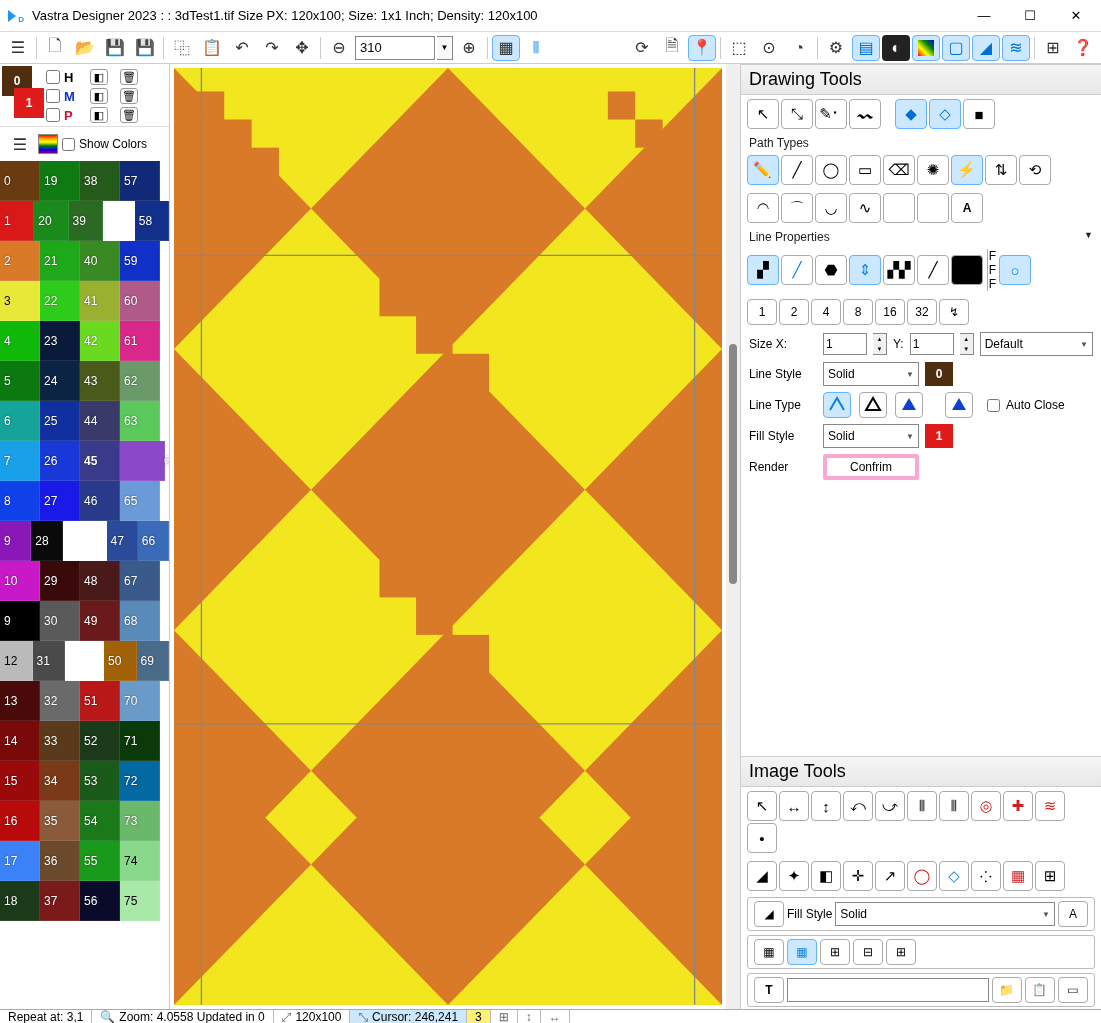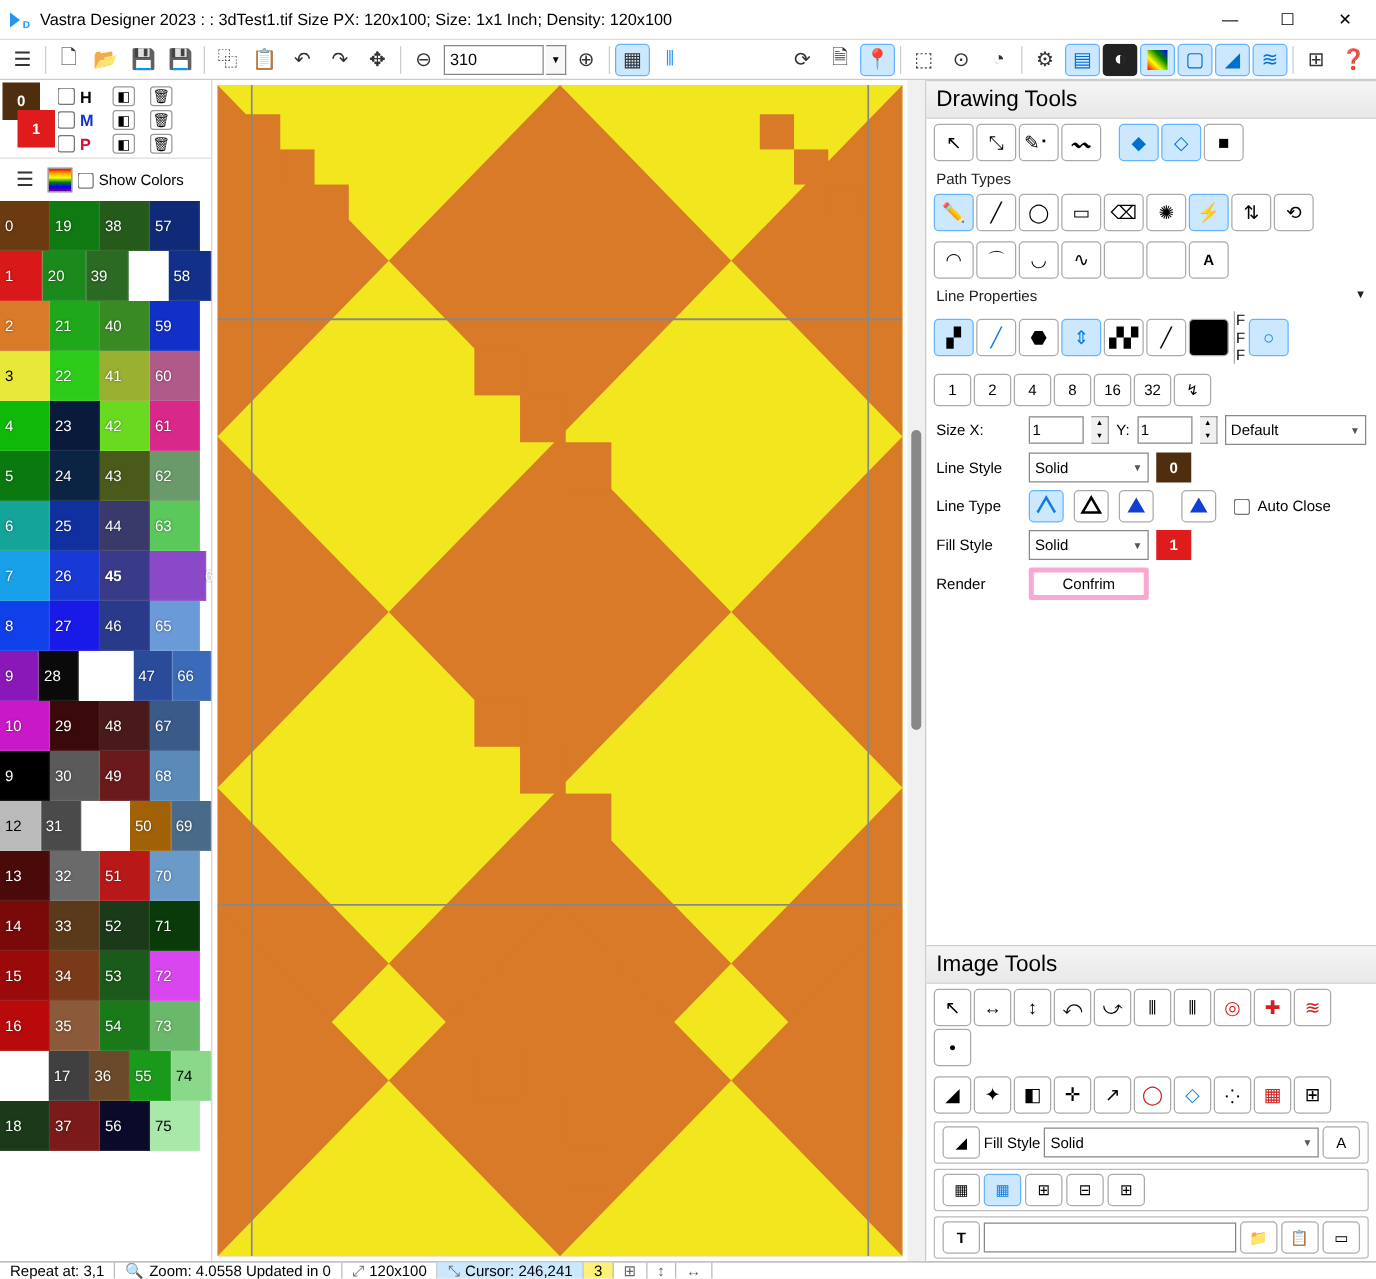--- a/index.html
+++ b/index.html
@@ -262,30 +262,30 @@
         <div class="pal-row">
           <div class="pal-cell" style="background: rgb(122, 10, 10);">14</div>
           <div class="pal-cell" style="background: rgb(90, 58, 26);">33</div>
           <div class="pal-cell" style="background: rgb(26, 58, 26);">52</div>
           <div class="pal-cell" style="background: rgb(10, 58, 10);">71</div>
         </div>
         <div class="pal-row">
           <div class="pal-cell" style="background: rgb(154, 10, 10);">15</div>
           <div class="pal-cell" style="background: rgb(122, 58, 26);">34</div>
           <div class="pal-cell" style="background: rgb(26, 90, 26);">53</div>
-          <div class="pal-cell" style="background: #d946ef;">72</div>
+          <div class="pal-cell" style="background: #0369a1;">72</div>
         </div>
         <div class="pal-row">
           <div class="pal-cell" style="background: rgb(184, 10, 10);">16</div>
           <div class="pal-cell" style="background: rgb(138, 90, 58);">35</div>
           <div class="pal-cell" style="background: rgb(26, 122, 26);">54</div>
           <div class="pal-cell" style="background: rgb(106, 184, 106);">73</div>
         </div>
         <div class="pal-row">
-          <div class="pal-cell" style="background: #404040; margin-left: 39px;">17</div>
+          <div class="pal-cell" style="background: #3b82f6;">17</div>
           <div class="pal-cell" style="background: rgb(106, 74, 42);">36</div>
           <div class="pal-cell" style="background: rgb(26, 154, 26);">55</div>
           <div class="pal-cell" style="background: rgb(138, 216, 138); color: rgb(0, 0, 0); text-shadow: none;">74</div>
         </div>
         <div class="pal-row">
           <div class="pal-cell" style="background: rgb(26, 58, 26);">18</div>
           <div class="pal-cell" style="background: rgb(122, 26, 26);">37</div>
           <div class="pal-cell" style="background: rgb(10, 10, 42);">56</div>
           <div class="pal-cell" style="background: rgb(168, 232, 168); color: rgb(0, 0, 0); text-shadow: none;">75</div>
         </div>

